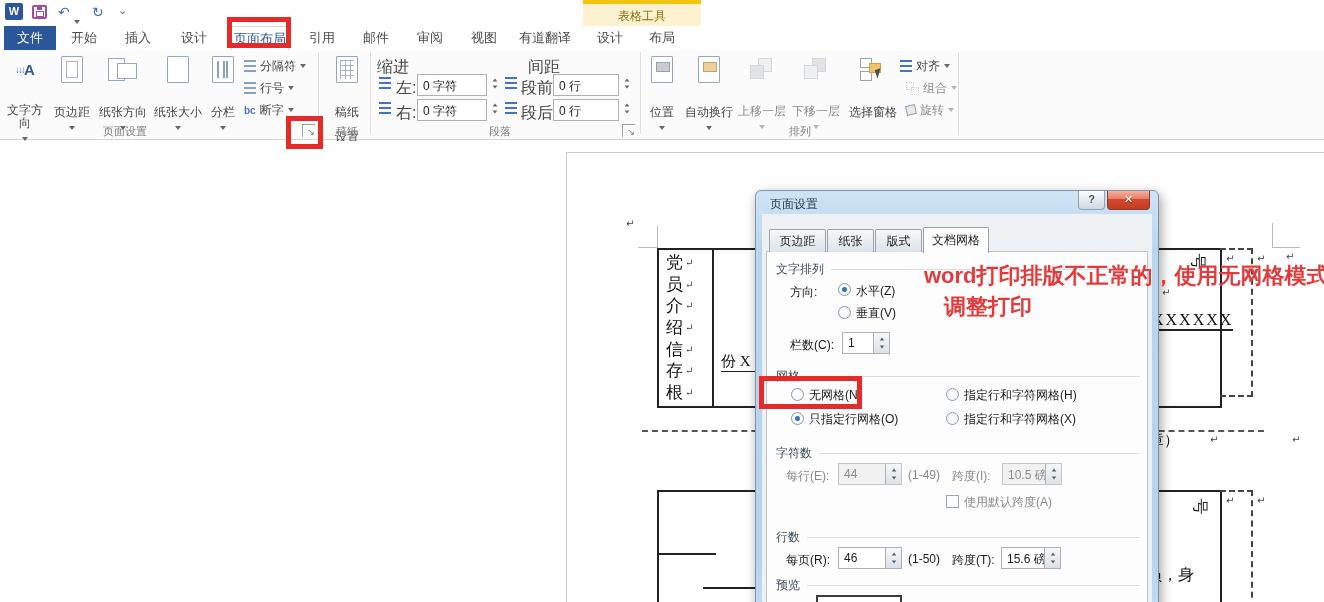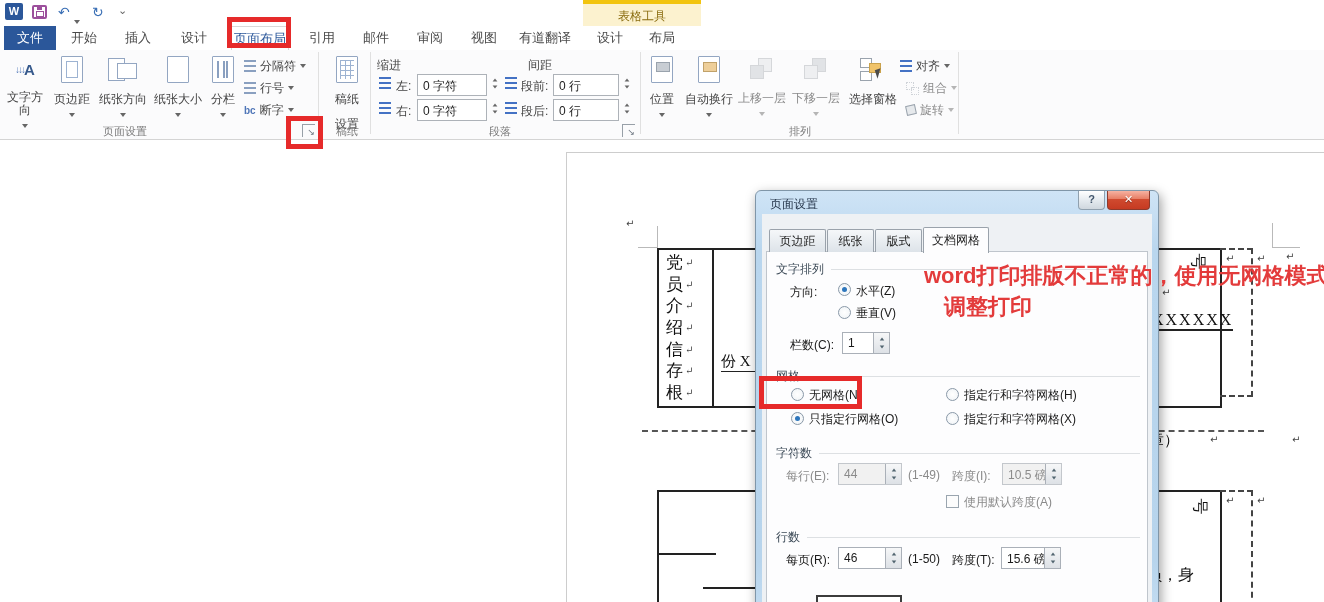--- a/index.html
+++ b/index.html
@@ -25,21 +25,21 @@
   
   #ctx-strip { position:absolute; left:583px; top:0; width:118px; height:4px; background:#f2c40e; }
   #ctx-block { position:absolute; left:583px; top:4px; width:118px; height:46px; background:#fcf2cf; }
   #ctx-label { position:absolute; left:583px; top:8px; width:118px; text-align:center; font-size:12px; color:#8a6d10; }
 
   
   #ribbon { position:absolute; left:0; top:50px; width:1324px; height:90px; background:#fbfbfc; border-bottom:1px solid #d4d4d4; }
   .gsep { position:absolute; top:2px; width:1px; height:82px; background:#e0e0e0; }
   .glabel { position:absolute; top:74px; font-size:11px; color:#7a7a7a; text-align:center; }
   .rbtn { position:absolute; top:4px; text-align:center; font-size:12px; color:#444; cursor:pointer; }
-  .rbtn .lab { display:block; margin-top:7px; line-height:13px; }
+  .rbtn .lab { display:block; margin-top:20px; line-height:13px; }
   .rbtn.dis, .sbtn.dis { color:#a8a8a8; }
   .rbtn.dis .icwrap, .sbtn.dis .icwrap { opacity:.45; }
   .td { display:inline-block; width:0; height:0; border-left:3px solid transparent; border-right:3px solid transparent; border-top:4px solid #666; }
   .tu { display:inline-block; width:0; height:0; border-left:3px solid transparent; border-right:3px solid transparent; border-bottom:4px solid #666; }
   .rbtn .td { margin-top:2px; }
   .sbtn { position:absolute; left:0; height:20px; font-size:12px; color:#444; display:flex; align-items:center; gap:4px; cursor:pointer; }
   .icwrap { display:inline-flex; align-items:center; justify-content:center; }
   
   .ic-page { width:22px; height:27px; background:#fff; border:1px solid #93a6c2; border-radius:1px; position:relative; margin:0 auto; }
   .ic-page.cols::before { content:""; position:absolute; left:4px; top:4px; bottom:4px; width:4px; border-left:2px solid #8aa0c0; border-right:2px solid #8aa0c0; }
@@ -69,21 +69,21 @@
   .ic-align { display:inline-block; width:12px; height:12px;
       background:repeating-linear-gradient(180deg,#4472c4 0 2px,transparent 2px 5px); }
   .ic-rot { display:inline-block; width:10px; height:10px; border:1px solid #9aa3ad; background:#e6e9ec; transform:rotate(-12deg); }
   .ic-grp { position:relative; display:inline-block; width:13px; height:13px; }
   .ic-grp i { position:absolute; width:8px; height:8px; border:1px dotted #9aa3ad; }
   .ic-grp i:last-child { left:5px; top:5px; }
   
   .rin { position:absolute; height:22px; border:1px solid #adb2b8; background:#fff; font-size:12px; color:#222; padding:3px 5px; }
   .rud { position:absolute; width:10px; display:flex; flex-direction:column; align-items:center; gap:3px; }
   .rud .tu,.rud .td { transform:scale(.8); }
-  .flab { position:absolute; font-size:12px; color:#444; }
+  .flab { position:absolute; font-size:16px; color:#444; }
   .launcher { position:absolute; width:13px; height:13px; border-left:1px solid #98a0a8; border-top:1px solid #98a0a8; cursor:pointer; }
   .launcher span { position:absolute; right:0; bottom:0; font-size:9px; line-height:9px; color:#6d7680; }
 
   
   #doc { position:absolute; inset:141px 0 0 0; background:#fff; z-index:1; }
   #page { position:absolute; left:566px; top:11px; width:800px; height:470px; border:1px solid #cdcdcd; border-right:none; background:#fff; }
   .docserif { font-family:"Liberation Serif","DejaVu Serif",serif; color:#111; }
   .bline { position:absolute; background:#222; }
   .pmark { font-size:10px; color:#444; }
   .corner { position:absolute; background:#b9b9b9; }
@@ -473,20 +473,24 @@
     <div class="dlabel" style="left:152px;top:361px">(1-50)</div>
     <div class="dlabel" style="left:196px;top:361px">跨度(T):</div>
     <div class="spin" style="left:245px;top:356px;width:60px">
       <span class="v">15.6 磅</span>
         <span class="ud">
           <i class="tu"></i>
           <i class="td"></i>
         </span>
     </div>
 
+    <div class="dgrp" style="left:20px;top:386px;width:364px">
+      <span>预览</span>
+        <i></i>
+    </div>
     <div id="preview-rect" style="left:60px;top:404px;width:86px;height:40px"></div>
   </div>
 
   <div class="redbox" style="left:227px;top:17px;width:64px;height:31px"></div>
   <div class="redbox" style="left:286px;top:116px;width:37px;height:33px"></div>
   <div class="redbox" style="left:759px;top:376px;width:103px;height:33px"></div>
   <div class="redtext" style="left:924px;top:261px">word打印排版不正常的，使用无网格模式</div>
   <div class="redtext" style="left:944px;top:292px">调整打印</div>
 
 </div>

